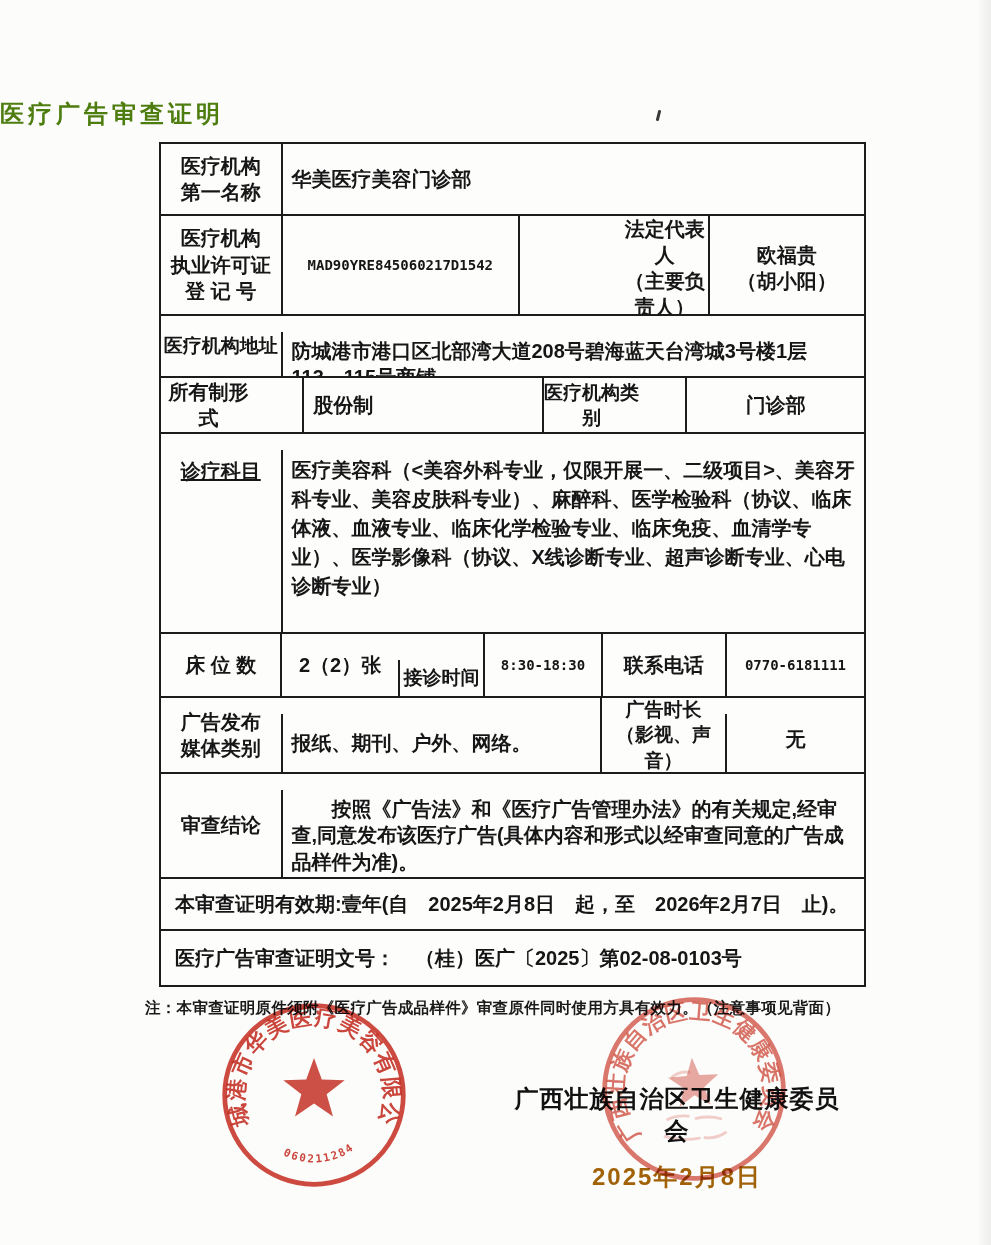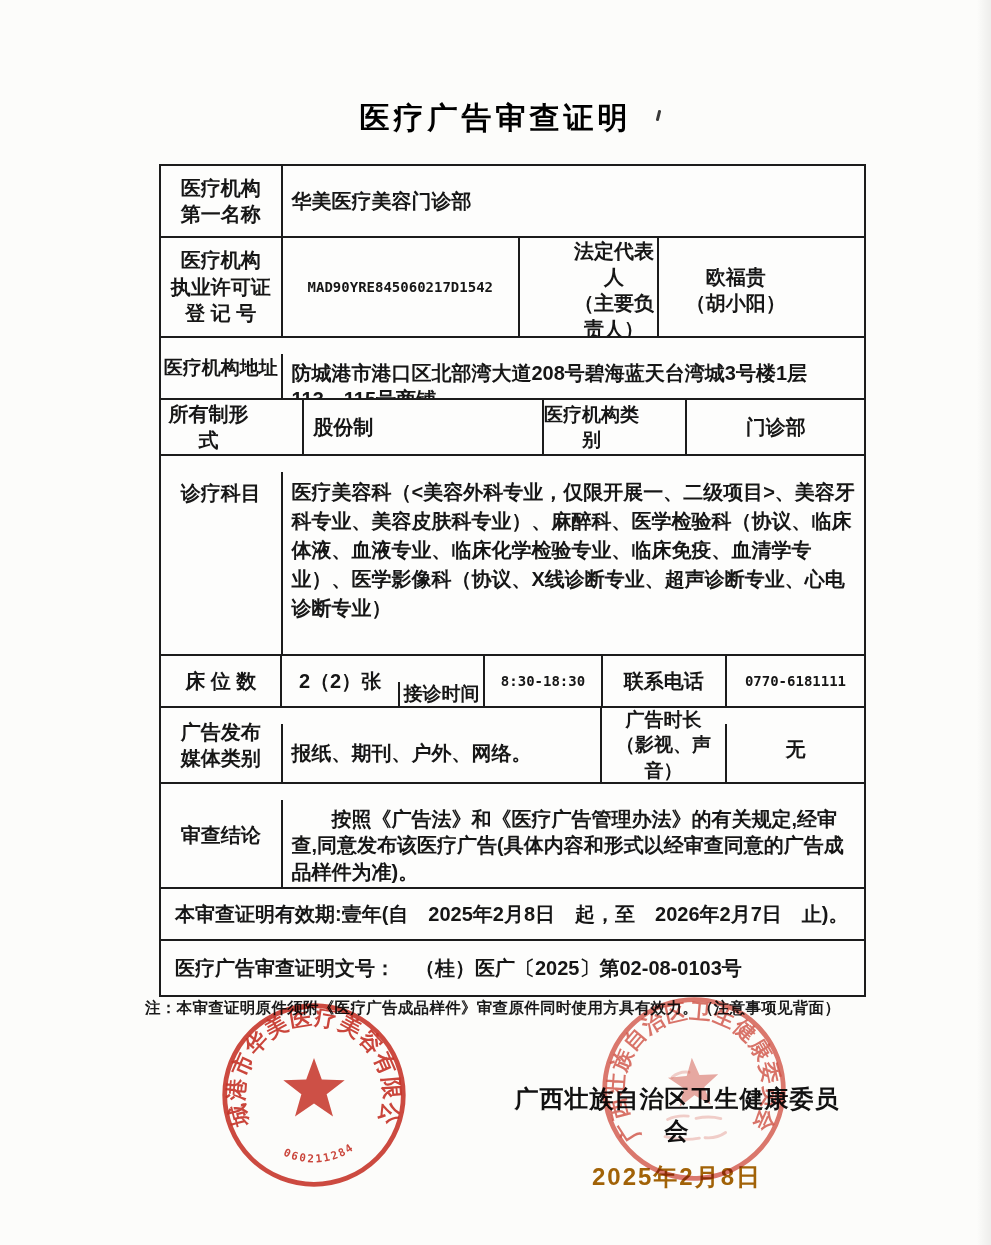--- a/index.html
+++ b/index.html
@@ -13,49 +13,49 @@
     background:#fcfcfa;
     color:#161616; font-weight:700;
   }
   .doc::after { 
     content:""; position:absolute; top:0; right:0; width:14px; height:100%;
     background:linear-gradient(to right, rgba(0,0,0,0), rgba(0,0,0,0.06));
     pointer-events:none;
   }
   .title {
     position:absolute; top:98px; left:0; width:100%;
-    text-align:center; font-size:30px; letter-spacing:4px; color:#000000;
+    text-align:left; font-size:24px; letter-spacing:4px; color:#4d7c0f;
   }
   .title-artifact {
     position:absolute; top:110px; left:657px; width:3px; height:11px;
     background:#3a3a3a; transform:rotate(14deg); border-radius:1px;
   }
   
   .cert-table {
-    position:absolute; left:159px; top:164px; width:707px;
+    position:absolute; left:159px; top:142px; width:707px;
     border:2px solid #1c1c1c; box-sizing:border-box; background:rgba(255,255,255,0.4);
   }
   .row { display:flex; border-top:2px solid #1c1c1c; box-sizing:border-box; }
   .row:first-child { border-top:none; }
   .cell {
     box-sizing:border-box; border-left:2px solid #1c1c1c;
     display:flex; align-items:center; overflow:hidden;
     font-size:20px; line-height:1.32;
   }
   .cell:first-child { border-left:none; }
   .lab { justify-content:center; text-align:center; }
   .pre { white-space:pre-line; }
   .vtop { align-items:flex-start;margin-top:16px; }
   .pad { padding:6px 9px; }
   .center { justify-content:center; text-align:center; }
   .mono { font-family:"DejaVu Sans Mono", monospace; font-size:14px; letter-spacing:0; }
   .fs19 { font-size:19px; }
   .c1 { width:17%; }        
   .rB { width:33.8%; } .rC { width:17.4%; } .rD { width:31.8%; }
-  .split { flex-direction:column; padding:0; align-items:center; }
+  .split { flex-direction:column; padding:0; align-items:flex-end; }
   .subrow { display:flex; flex:1; box-sizing:border-box; }
   .subrow + .subrow { border-top:2px solid #1c1c1c; }
   .subcell { box-sizing:border-box; display:flex; align-items:center; overflow:hidden; font-size:20px; line-height:1.3; }
   .subcell + .subcell { border-left:2px solid #1c1c1c; }
   .scC { width:35.4%; } .scD { width:64.6%; }
   .k6a{width:16.7%;} .k6b{width:12.2%;margin-top:26px;} .k6c{width:16.7%;} .k6d{width:17.7%;} .k6e{width:19.8%;}
   .k7a{width:45.5%;} .k7b{width:17.7%;} .k7c{width:19.8%;}
   .conc-p { margin:0 0 12px 0; text-indent:2em; }
   .conc-code { margin:4px 0 0 96px; font-size:20px; }
   .wide { width:100%; }
@@ -115,25 +115,25 @@
     </div>
 
     <div class="row" style="height:56px;gap:46px;">
       <div class="cell c1 lab">所有制形式</div>
       <div class="cell rB pad">股份制</div>
       <div class="cell rC center fs19">医疗机构类别</div>
       <div class="cell rD center">门诊部</div>
     </div>
 
     <div class="row" style="height:200px;">
-      <div class="cell c1 lab vtop" style="padding-top:8px;">诊疗科目</div>
+      <div class="cell c1 lab vtop" style="padding-top:8px;text-decoration:underline;">诊疗科目</div>
       <div class="cell pad vtop" style="width:83%; line-height:1.45;">医疗美容科（&lt;美容外科专业，仅限开展一、二级项目&gt;、美容牙科专业、美容皮肤科专业）、麻醉科、医学检验科（协议、临床体液、血液专业、临床化学检验专业、临床免疫、血清学专业）、医学影像科（协议、X线诊断专业、超声诊断专业、心电诊断专业）</div>
     </div>
 
-    <div class="row" style="height:52px;">
+    <div class="row" style="height:64px;">
       <div class="cell c1 lab">床 位 数</div>
       <div class="cell k6a center">2（2）张</div>
       <div class="cell k6b center fs19">接诊时间</div>
       <div class="cell k6c center mono">8:30-18:30</div>
       <div class="cell k6d center">联系电话</div>
       <div class="cell k6e center mono">0770-6181111</div>
     </div>
 
     <div class="row" style="height:76px;">
       <div class="cell c1 lab pre">广告发布

